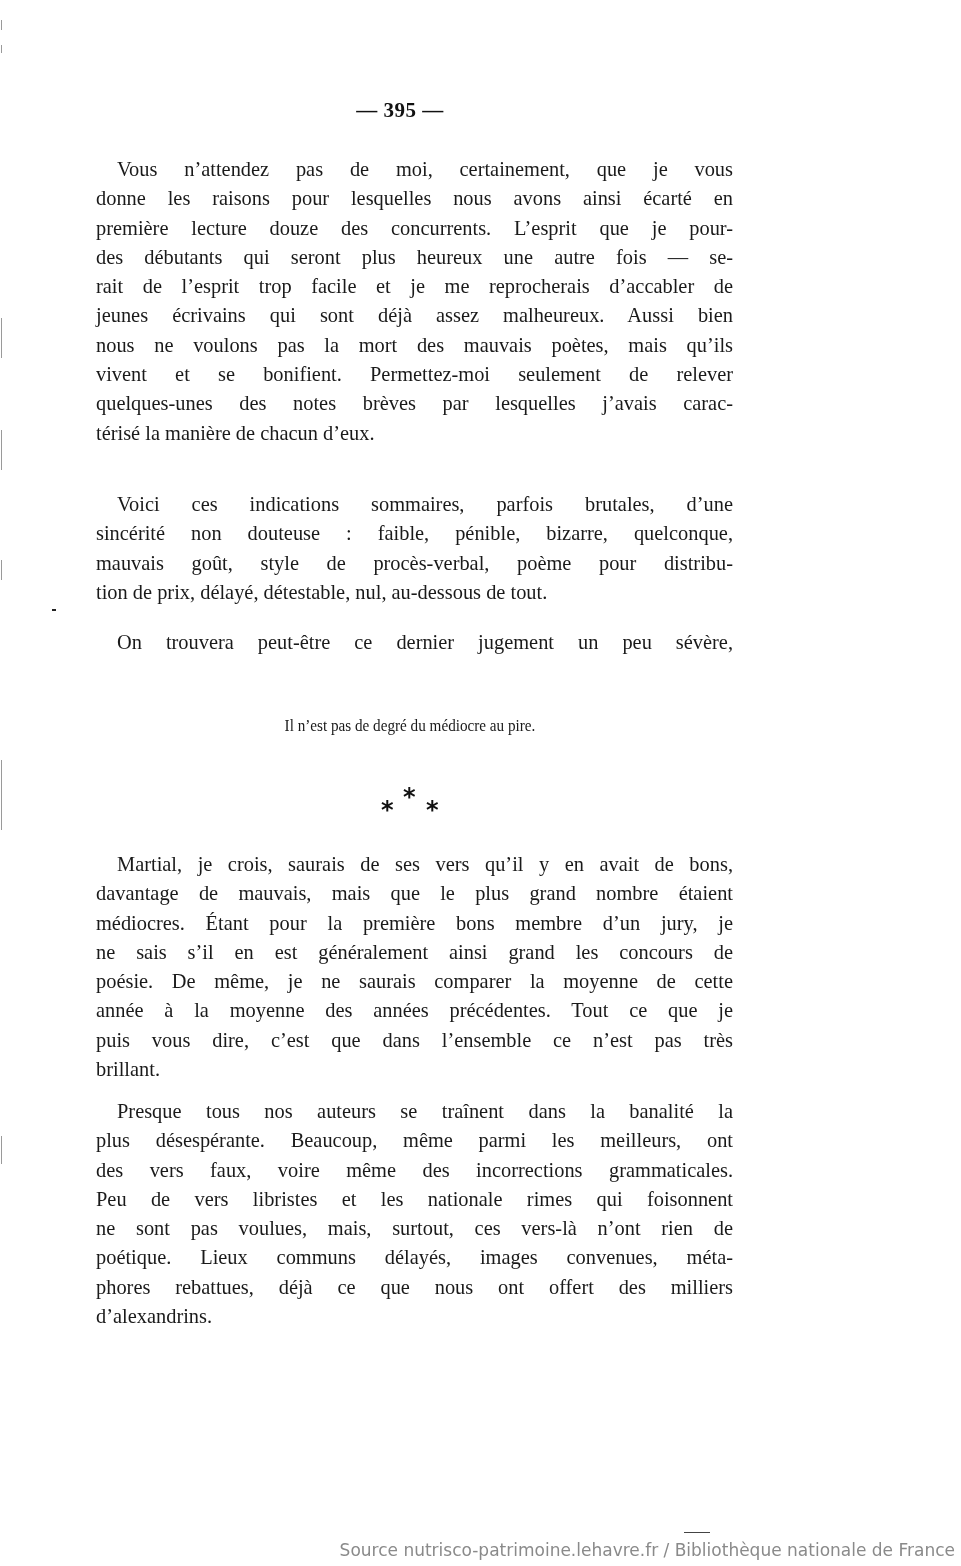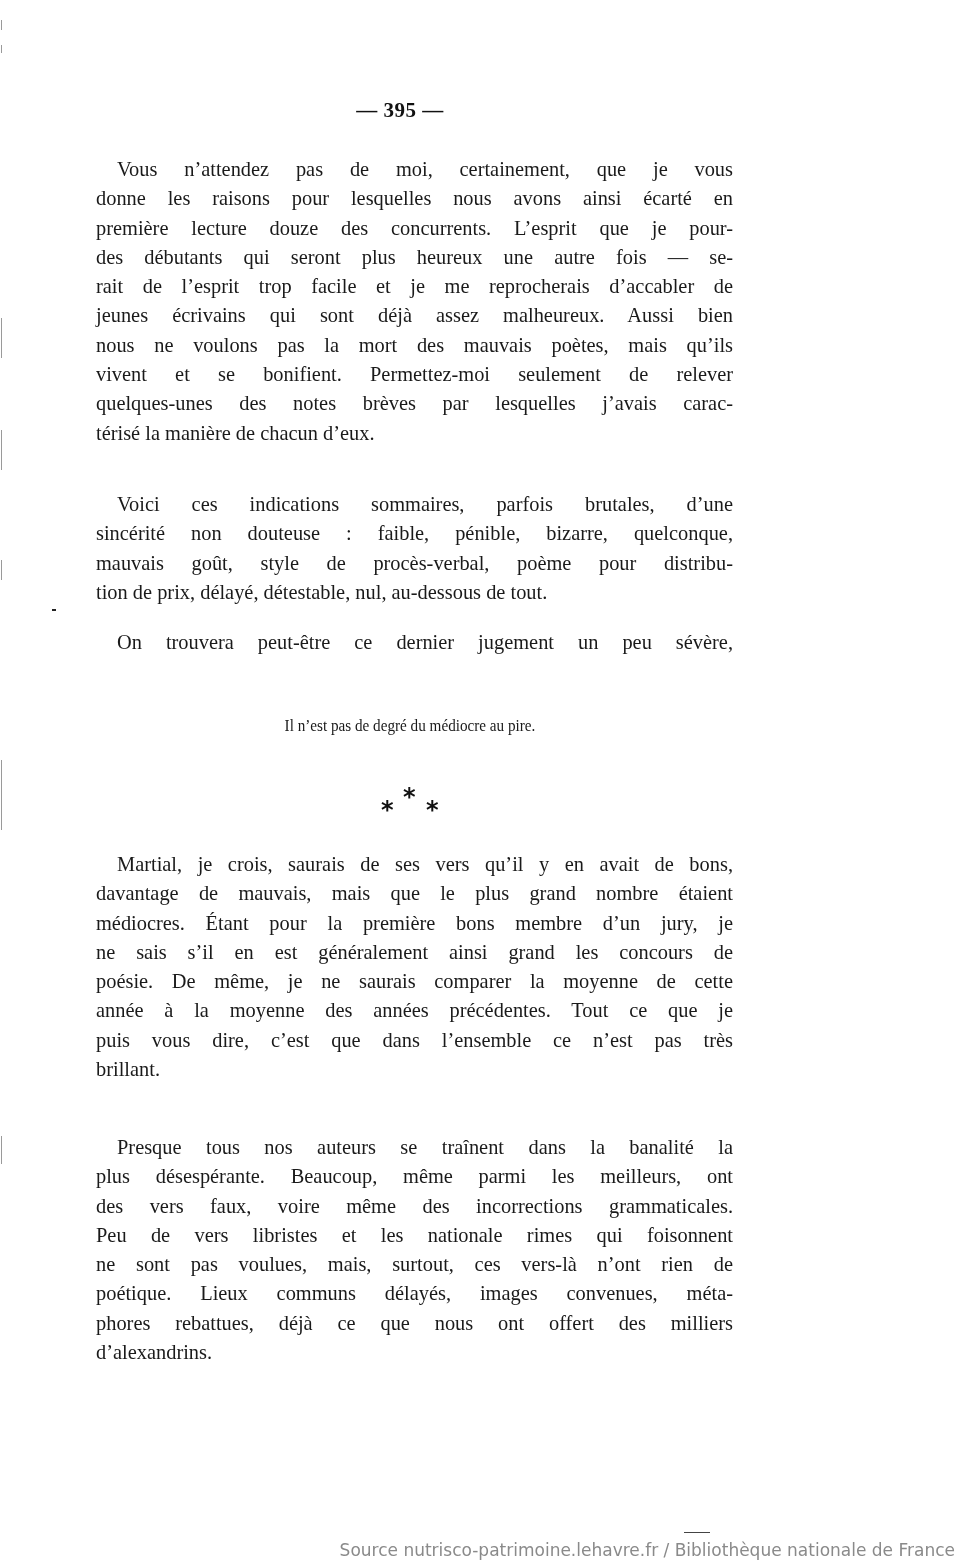--- a/index.html
+++ b/index.html
@@ -147,21 +147,21 @@
     <span class="line indent">Martial, je crois, saurais de ses vers qu’il y en avait de bons,</span>
     <span class="line">davantage de mauvais, mais que le plus grand nombre étaient</span>
     <span class="line">médiocres. Étant pour la première bons membre d’un jury, je</span>
     <span class="line">ne sais s’il en est généralement ainsi grand les concours de</span>
     <span class="line">poésie. De même, je ne saurais comparer la moyenne de cette</span>
     <span class="line">année à la moyenne des années précédentes. Tout ce que je</span>
     <span class="line">puis vous dire, c’est que dans l’ensemble ce n’est pas très</span>
     <span class="line last">brillant.</span>
   </div>
 
-  <div class="text-block" style="top:1097px;margin-top:36px;">
+  <div class="text-block" style="top:1097px;">
     <span class="line indent">Presque tous nos auteurs se traînent dans la banalité la</span>
     <span class="line">plus désespérante. Beaucoup, même parmi les meilleurs, ont</span>
     <span class="line">des vers faux, voire même des incorrections grammaticales.</span>
     <span class="line">Peu de vers libristes et les nationale rimes qui foisonnent</span>
     <span class="line">ne sont pas voulues, mais, surtout, ces vers-là n’ont rien de</span>
     <span class="line">poétique. Lieux communs délayés, images convenues, méta-</span>
     <span class="line">phores rebattues, déjà ce que nous ont offert des milliers</span>
     <span class="line last">d’alexandrins.</span>
   </div>
 

